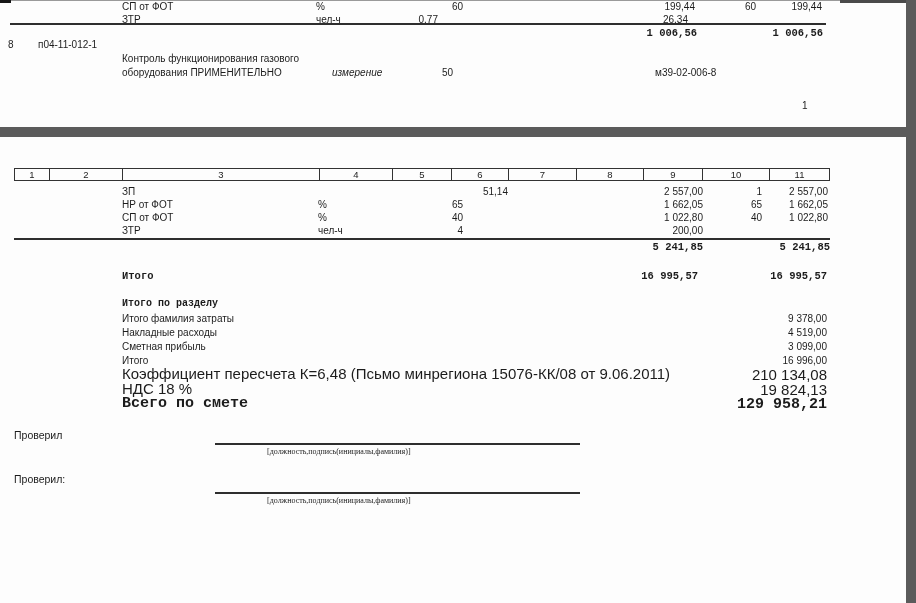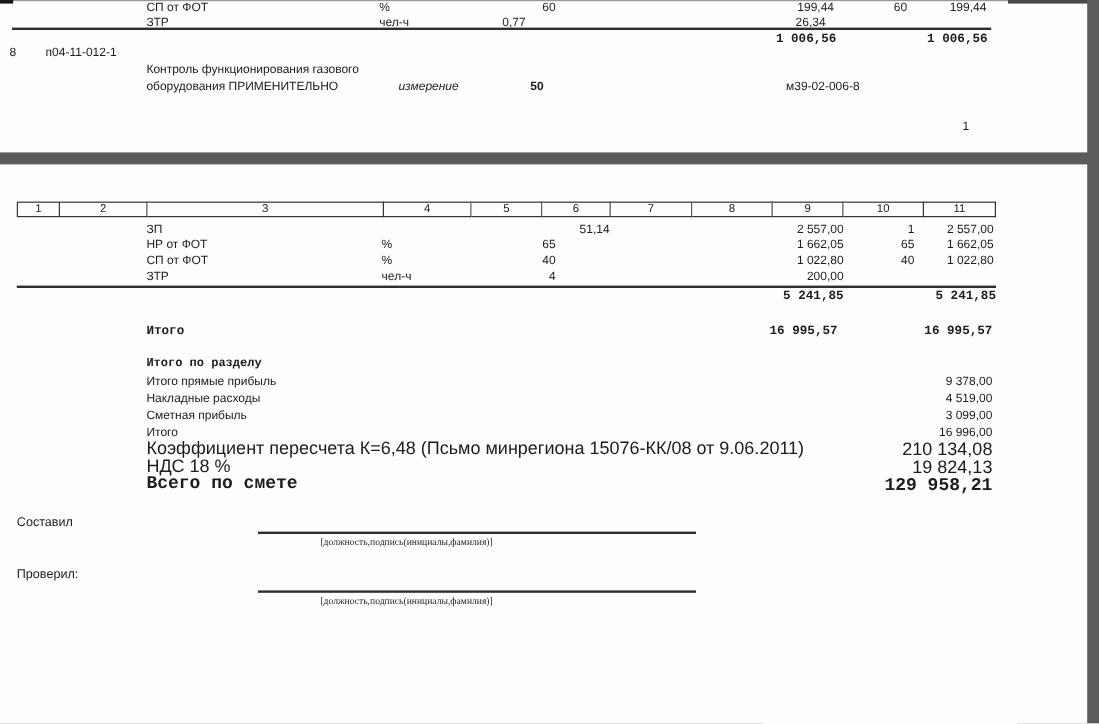--- a/index.html
+++ b/index.html
@@ -46,21 +46,21 @@
     <div class="line" style="left:10px;top:23px;width:816px;"></div>
 
     <span class="t tr b bt" style="left:627px;top:28px;width:70px;">1 006,56</span>
     <span class="t tr b bt" style="left:753px;top:28px;width:70px;">1 006,56</span>
 
     <span class="t" style="left:8px;top:39px;">8</span>
     <span class="t" style="left:38px;top:39px;">п04-11-012-1</span>
     <span class="t" style="left:122px;top:53px;">Контроль функционирования газового</span>
     <span class="t" style="left:122px;top:67px;">оборудования ПРИМЕНИТЕЛЬНО</span>
     <span class="t i" style="left:332px;top:67px;">измерение</span>
-    <span class="t tr" style="left:403px;top:67px;width:50px;font-weight:bold;">50</span>
+    <span class="t tr" style="left:403px;top:67px;width:50px;">50</span>
     <span class="t" style="left:655px;top:67px;">м39-02-006-8</span>
 
     <span class="t" style="left:802px;top:100px;">1</span>
   </div>
 
   <div class="band" style="left:0;top:127px;width:916px;height:10px;"></div>
 
   <div>
 
     <div class="hdr">
@@ -106,42 +106,42 @@
 
     <span class="t tr b bt" style="left:633px;top:242px;width:70px;">5 241,85</span>
     <span class="t tr b bt" style="left:760px;top:242px;width:70px;">5 241,85</span>
 
     <span class="t b bt" style="left:122px;top:271px;">Итого</span>
     <span class="t tr b bt" style="left:628px;top:271px;width:70px;">16 995,57</span>
     <span class="t tr b bt" style="left:757px;top:271px;width:70px;">16 995,57</span>
 
     <span class="t b" style="left:122px;top:298px;">Итого по разделу</span>
 
-    <span class="t" style="left:122px;top:313px;">Итого прямые прибыль</span>
+    <span class="t" style="left:122px;top:313px;">Итого фамилия затраты</span>
     <span class="t tr" style="left:747px;top:313px;width:80px;">9 378,00</span>
 
     <span class="t" style="left:122px;top:327px;">Накладные расходы</span>
     <span class="t tr" style="left:747px;top:327px;width:80px;">4 519,00</span>
 
     <span class="t" style="left:122px;top:341px;">Сметная прибыль</span>
     <span class="t tr" style="left:747px;top:341px;width:80px;">3 099,00</span>
 
     <span class="t" style="left:122px;top:355px;">Итого</span>
     <span class="t tr" style="left:747px;top:355px;width:80px;">16 996,00</span>
 
     <span class="t big" style="left:122px;top:367px;">Коэффициент пересчета К=6,48 (Псьмо минрегиона 15076-КК/08 от 9.06.2011)</span>
     <span class="t big tr" style="left:707px;top:368px;width:120px;">210 134,08</span>
 
     <span class="t big" style="left:122px;top:382px;">НДС 18 %</span>
     <span class="t big tr" style="left:707px;top:383px;width:120px;">19 824,13</span>
 
     <span class="t big b" style="left:122px;top:397px;">Всего по смете</span>
     <span class="t big b tr" style="left:707px;top:398px;width:120px;">129 958,21</span>
 
-    <span class="t bt" style="left:14px;top:430px;">Составил</span>
+    <span class="t bt" style="left:14px;top:430px;">Проверил</span>
     <div class="line" style="left:215px;top:443px;width:365px;"></div>
     <span class="t cap" style="left:267px;top:447px;">[должность,подпись(инициалы,фамилия)]</span>
 
     <span class="t bt" style="left:14px;top:474px;">Проверил:</span>
     <div class="line" style="left:215px;top:492px;width:365px;"></div>
     <span class="t cap" style="left:267px;top:496px;">[должность,подпись(инициалы,фамилия)]</span>
   </div>
 
   <div class="band" style="left:906px;top:0;width:10px;height:603px;"></div>
 </div>

